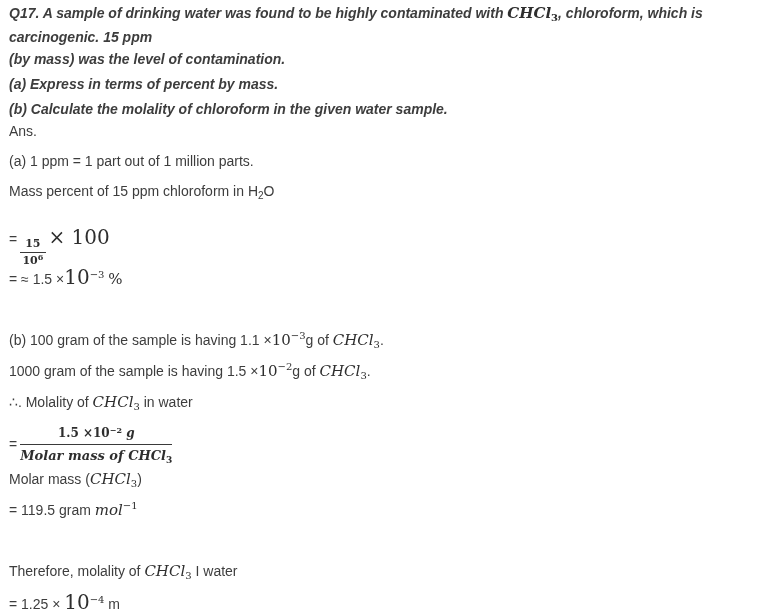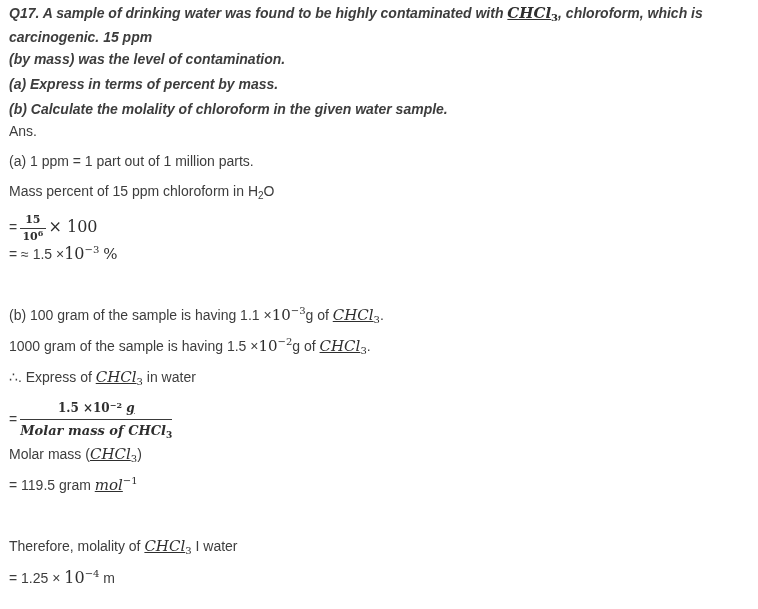--- a/index.html
+++ b/index.html
@@ -10,35 +10,35 @@
     font-size: 14px; color: #3d3d3d;
   }
   .doc { padding: 2px 10px 0 9px; }
   .p { line-height: 17px; margin-bottom: 13px; }
   .q { font-weight: bold; font-style: italic; line-height: 22px; margin-bottom: 3px; }
   .q .line { display: block; }
   .gap { height: 30px; }
 
   
   .m  { font-family: "DejaVu Serif", "Liberation Serif", serif; color: #2e2e2e; font-size: 15px; }
-  .mit { font-style: italic; text-decoration: underline; }
-  .mbig { font-size: 16px; }
+  .mit { font-style: italic; }
+  .mbig { font-size: 20px; }
   .msub { font-size: 10px; position: relative; top: 3px; font-style: normal; }
   .msup { font-size: 10px; position: relative; top: -6px; font-style: normal; }
   .ssub { font-size: 10px; position: relative; top: 3px; }
 
   
   .frac {
     display: inline-block; vertical-align: middle; text-align: center;
     font-family: "DejaVu Serif", "Liberation Serif", serif;
     font-weight: bold; color: #2e2e2e; margin: 0 3px;
   }
   .fnum { display: block; border-bottom: 1.5px solid #3a3a3a; padding: 0 5px 2px; }
   .fden { display: block; padding-top: 2px; }
-  .frac-small { font-size: 11px; line-height: 12px; }
+  .frac-small { font-size: 11px; line-height: 12px; margin-top: 24px; }
   .frac-big .fnum { font-size: 12px; line-height: 16px; }
   .frac-big .fden { font-size: 13px; line-height: 17px; font-style: italic; }
   .fsup { font-size: 8px; position: relative; top: -4px; font-style: normal; }
   .eq1 { margin-bottom: 2px; }
   .beq { margin-bottom: 5px; }
 </style>
 </head>
 <body>
 
 <div class="doc">
@@ -61,21 +61,21 @@
   <p class="p eq1"><span>=</span><span class="frac frac-small"><span class="fnum">15</span><span class="fden"><span>10</span><span class="fsup">6</span></span></span><span class="m mbig">× 100</span></p>
 
   <p class="p"><span>= ≈ 1.5 ×</span><span class="m mbig">10</span><span class="m msup">−3</span> <span class="m">%</span></p>
 
   <div class="gap"></div>
 
   <p class="p"><span>(b) 100 gram of the sample is having 1.1 ×</span><span class="m">10</span><span class="m msup">−3</span><span>g of </span><span class="m mit"><span>CHCl</span><span class="msub">3</span></span><span>.</span></p>
 
   <p class="p"><span>1000 gram of the sample is having 1.5 ×</span><span class="m">10</span><span class="m msup">−2</span><span>g of </span><span class="m mit"><span>CHCl</span><span class="msub">3</span></span><span>.</span></p>
 
-  <p class="p"><span>∴. Express of </span><span class="m mit"><span>CHCl</span><span class="msub">3</span></span><span> in water</span></p>
+  <p class="p"><span>∴. Molality of </span><span class="m mit"><span>CHCl</span><span class="msub">3</span></span><span> in water</span></p>
 
   <p class="p beq"><span>=</span><span class="frac frac-big"><span class="fnum"><span>1.5 ×</span><span>10</span><span class="fsup">−2</span> <span class="mit">g</span></span><span class="fden"><span>Molar mass of </span><span><span>CHCl</span><span class="msub" style="font-size:9px;">3</span></span></span></span></p>
 
   <p class="p"><span>Molar mass (</span><span class="m mit"><span>CHCl</span><span class="msub">3</span></span><span>)</span></p>
 
 
   <p class="p"><span>= 119.5 gram </span><span class="m mit">mol</span><span class="m msup">−1</span></p>
 
   <div class="gap"></div>
 

